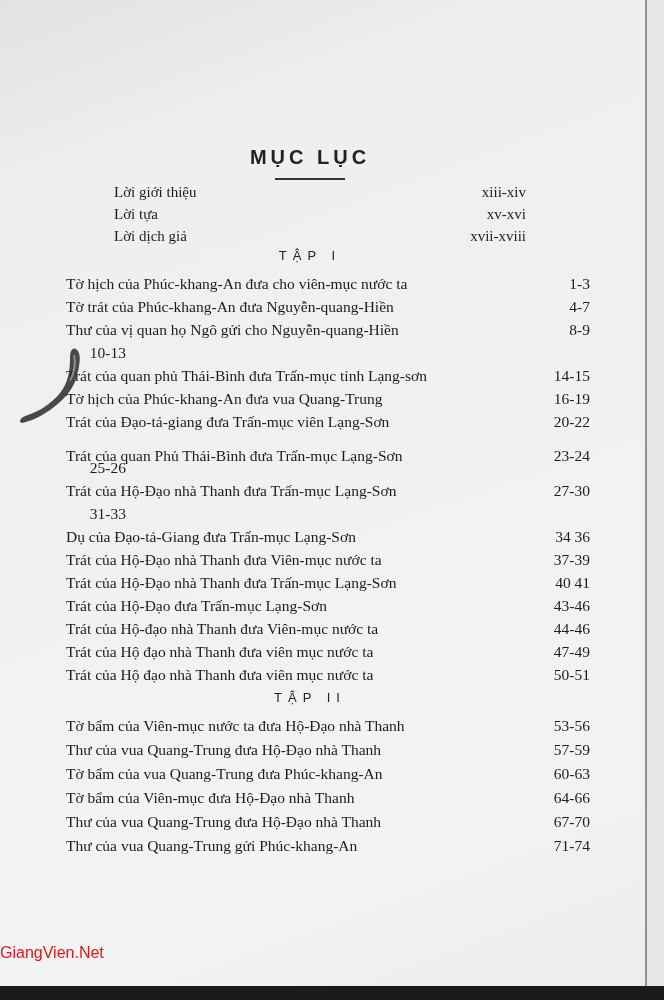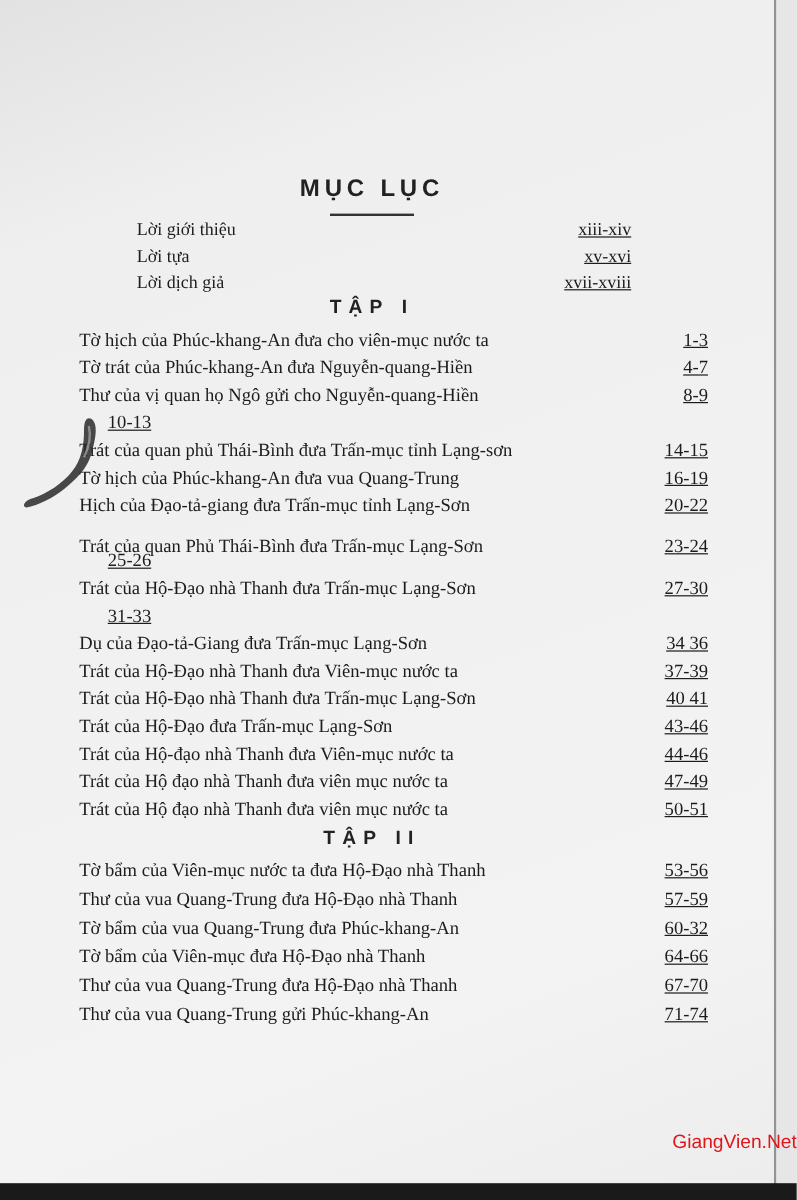--- a/index.html
+++ b/index.html
@@ -34,31 +34,31 @@
     .title span { display: inline-block; margin-left: 0; }
     .title-rule {
       position: absolute; left: 275px; top: 178px; width: 70px; height: 2px; background: #333;
     }
     .row {
       position: absolute; left: 66px; width: 524px; height: 22px;
       display: flex; justify-content: space-between; align-items: center;
       font-size: 15.5px; white-space: nowrap; gap: 24px;
     }
     .row.front { left: 114px; width: 412px; font-size: 15px; }
-    .row .pages { text-align: right; min-width: 60px; text-decoration: underline; }
+    .row .pages { text-align: right; min-width: 60px; }
     .section {
       position: absolute; left: 0; width: 620px; text-align: center;
-      font-weight: bold; font-size: 16px; letter-spacing: 6px;
+      font-weight: normal; font-size: 13px; letter-spacing: 6px;
       font-family: "Liberation Sans", "DejaVu Sans", sans-serif; color: #222;
     }
     .smudge {
       position: absolute; left: 18px; top: 345px; width: 70px; height: 85px; pointer-events: none;
     }
     .watermark {
-      position: absolute; left: 0; width: 664px; top: 944px; text-align: right;
+      position: absolute; left: 0; width: 664px; top: 944px; text-align: left;
       font-family: "Liberation Sans", "DejaVu Sans", sans-serif; font-size: 16px;
     }
   </style>
 </head>
 <body>
 
 <div class="page"></div>
 <div class="page-edge-right"></div>
 <div class="beyond-right"></div>
 <div class="bottom-shadow"></div>
@@ -98,21 +98,21 @@
   </div>
 <div class="row" style="top:365px">
     <span>Trát của quan phủ Thái-Bình đưa Trấn-mục tỉnh Lạng-sơn</span>
     <span class="pages">14-15</span>
   </div>
 <div class="row" style="top:388px">
     <span>Tờ hịch của Phúc-khang-An đưa vua Quang-Trung</span>
     <span class="pages">16-19</span>
   </div>
 <div class="row" style="top:411px">
-    <span>Hịch của Đạo-tả-giang đưa Trấn-mục tỉnh Lạng-Sơn</span>
+    <span>Trát của Đạo-tả-giang đưa Trấn-mục viên Lạng-Sơn</span>
     <span class="pages">20-22</span>
   </div>
 <div class="row" style="top:445px">
     <span>Trát của quan Phủ Thái-Bình đưa Trấn-mục Lạng-Sơn</span>
     <span class="pages">23-24</span>
   </div>
 <div class="row" style="top:457px">
     <span class="pages">25-26</span>
   </div>
 <div class="row" style="top:480px">
@@ -156,21 +156,21 @@
 <div class="row" style="top:715px">
     <span>Tờ bẩm của Viên-mục nước ta đưa Hộ-Đạo nhà Thanh</span>
     <span class="pages">53-56</span>
   </div>
 <div class="row" style="top:739px">
     <span>Thư của vua Quang-Trung đưa Hộ-Đạo nhà Thanh</span>
     <span class="pages">57-59</span>
   </div>
 <div class="row" style="top:763px">
     <span>Tờ bẩm của vua Quang-Trung đưa Phúc-khang-An</span>
-    <span class="pages">60-32</span>
+    <span class="pages">60-63</span>
   </div>
 <div class="row" style="top:787px">
     <span>Tờ bẩm của Viên-mục đưa Hộ-Đạo nhà Thanh</span>
     <span class="pages">64-66</span>
   </div>
 <div class="row" style="top:811px">
     <span>Thư của vua Quang-Trung đưa Hộ-Đạo nhà Thanh</span>
     <span class="pages">67-70</span>
   </div>
 <div class="row" style="top:835px">

